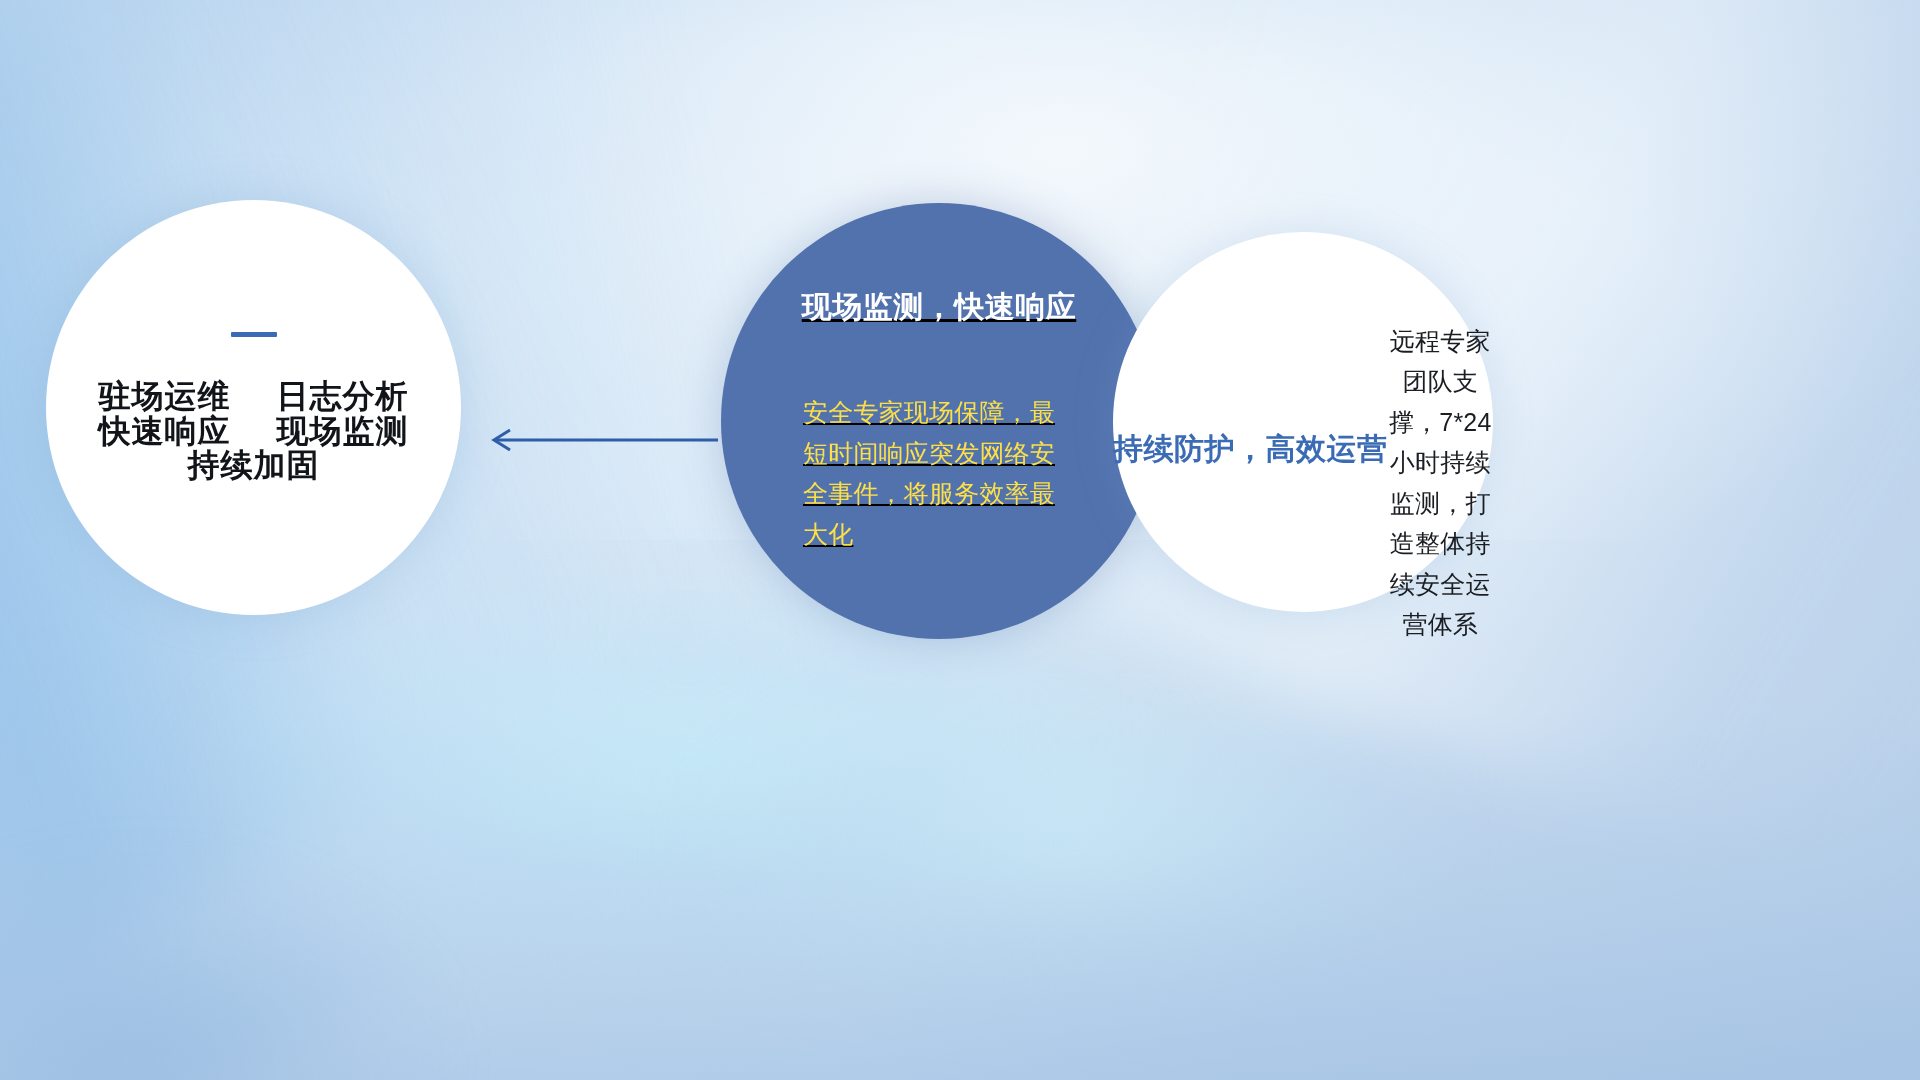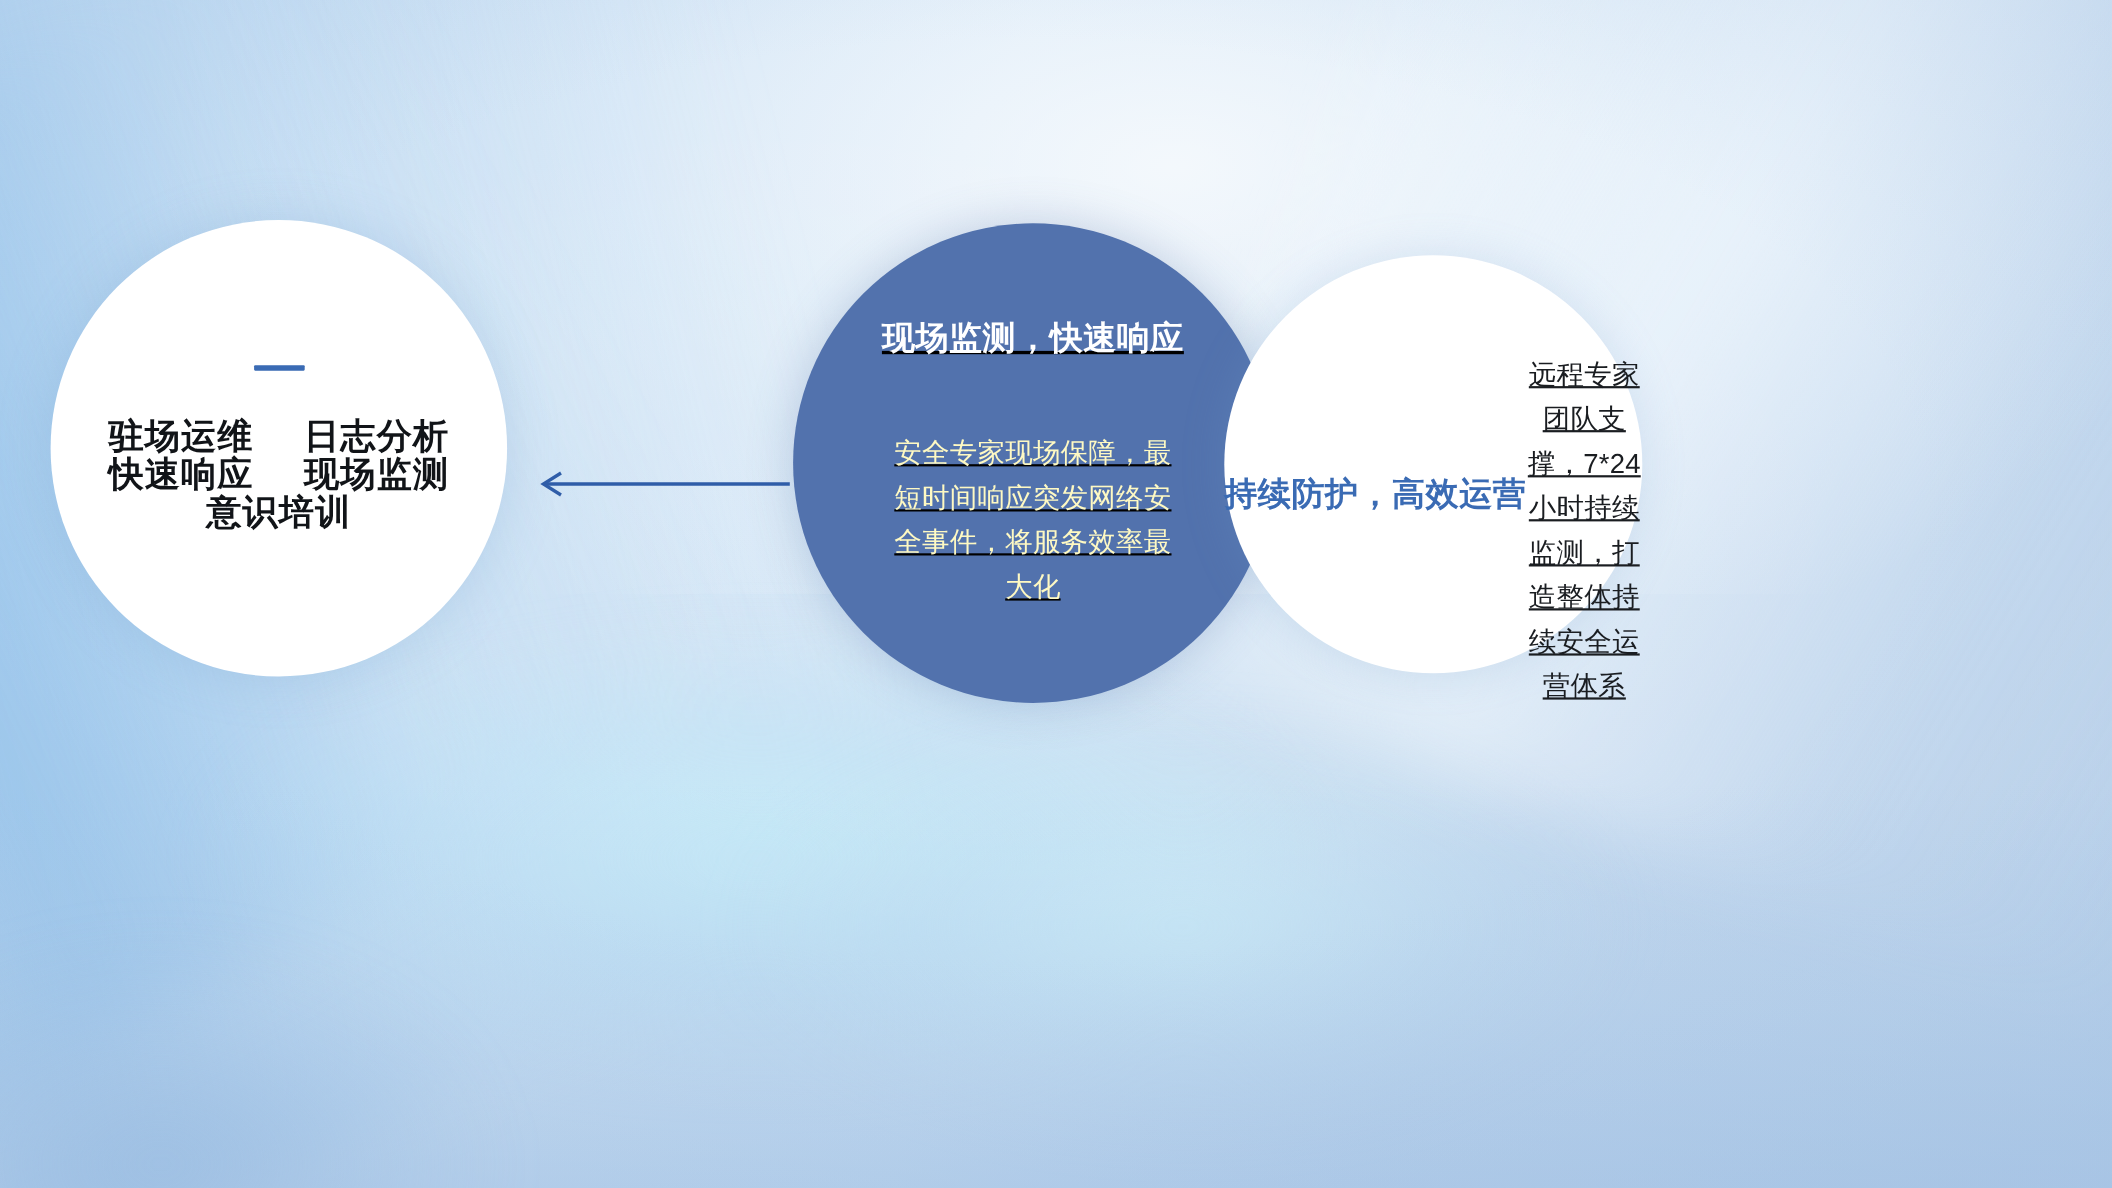--- a/index.html
+++ b/index.html
@@ -207,23 +207,23 @@
     color: #ffffff;
     letter-spacing: 0.5px;
     white-space: nowrap;
     
     position: relative;
     z-index: 6;
   }
   .mid-body {
     margin-top: 64px;
     font-size: 25px;
-    color: #fef9c3;
+    color: #fde047;
     line-height: 1.62;
-    text-align: center;
+    text-align: left;
     width: 272px;
     letter-spacing: 0.2px;
   }
 
   
   #circle-right {
     left: 1113px;
     top: 232px;
     width: 380px;
     height: 380px;
@@ -249,21 +249,20 @@
     z-index: 9;
   }
   .right-body {
     margin-top: 66px;
     font-size: 25px;
     color: #1a1d21;
     line-height: 1.62;
     text-align: center;
     width: 345px;
     letter-spacing: 0.2px;
-    text-decoration: underline;
   }
 
   
   #arrow {
     position: absolute;
     left: 480px;
     top: 412px;
     width: 240px;
     height: 56px;
     z-index: 4;
@@ -293,21 +292,21 @@
           <span>驻场运维</span>
           <span class="gap"></span>
           <span>日志分析</span>
         </div>
         <div class="left-line">
           <span>快速响应</span>
           <span class="gap"></span>
           <span>现场监测</span>
         </div>
         <div class="left-line">
-          <span>意识培训</span>
+          <span>持续加固</span>
         </div>
       </div>
     </div>
   </div>
 
   <div id="arrow">
     <svg width="240" height="56" viewBox="0 0 240 56">
       <line x1="238" y1="28" x2="16" y2="28" stroke="#2f5da8" stroke-width="3"></line>
       <polyline points="30,18 14,28 30,38" fill="none" stroke="#2f5da8" stroke-width="3" stroke-linejoin="miter" stroke-linecap="butt"></polyline>
     </svg>

